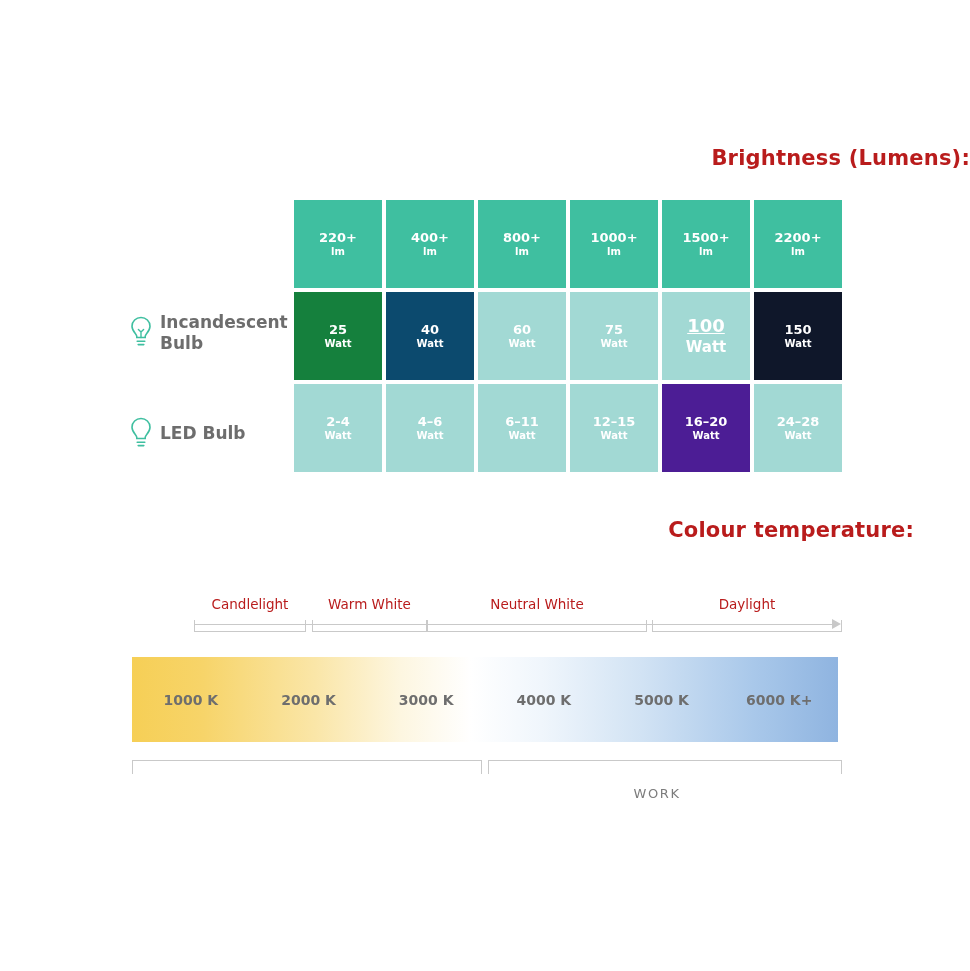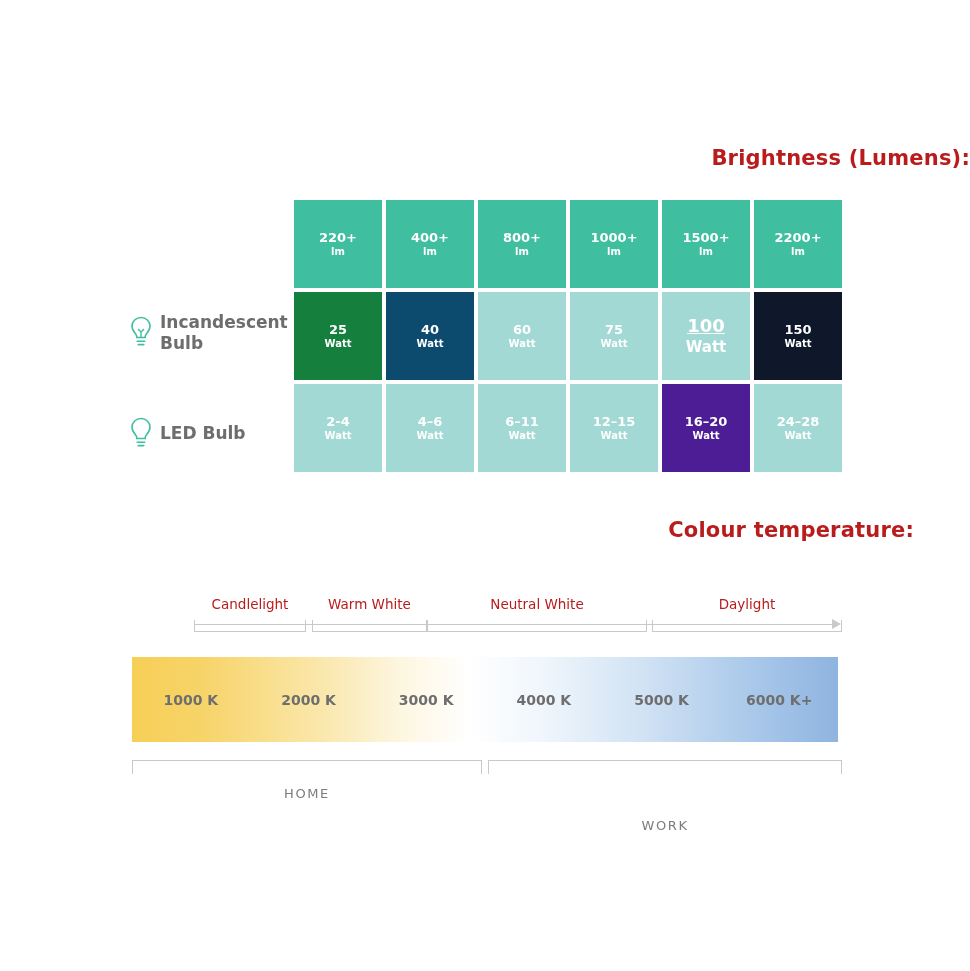--- a/index.html
+++ b/index.html
@@ -332,16 +332,15 @@
     <span class="kelvin">5000 K</span>
     <span class="kelvin">6000 K+</span>
   </div>
 
   <div id="bottom-brackets">
     <span class="bbracket" style="left:0px;width:350px;"></span>
     <span class="bbracket" style="left:356px;width:354px;"></span>
   </div>
 
   <div id="bottom-captions">
-    <span class="bcaption" style="left:0px;width:350px;">HOME</span>
-    <span class="bcaption" style="left:356px;width:354px;margin-top:32px;">WORK</span>
+    <span class="bcaption" style="left:348px;width:354px;">WORK</span>
   </div>
 </div>
 
 </body></html>

